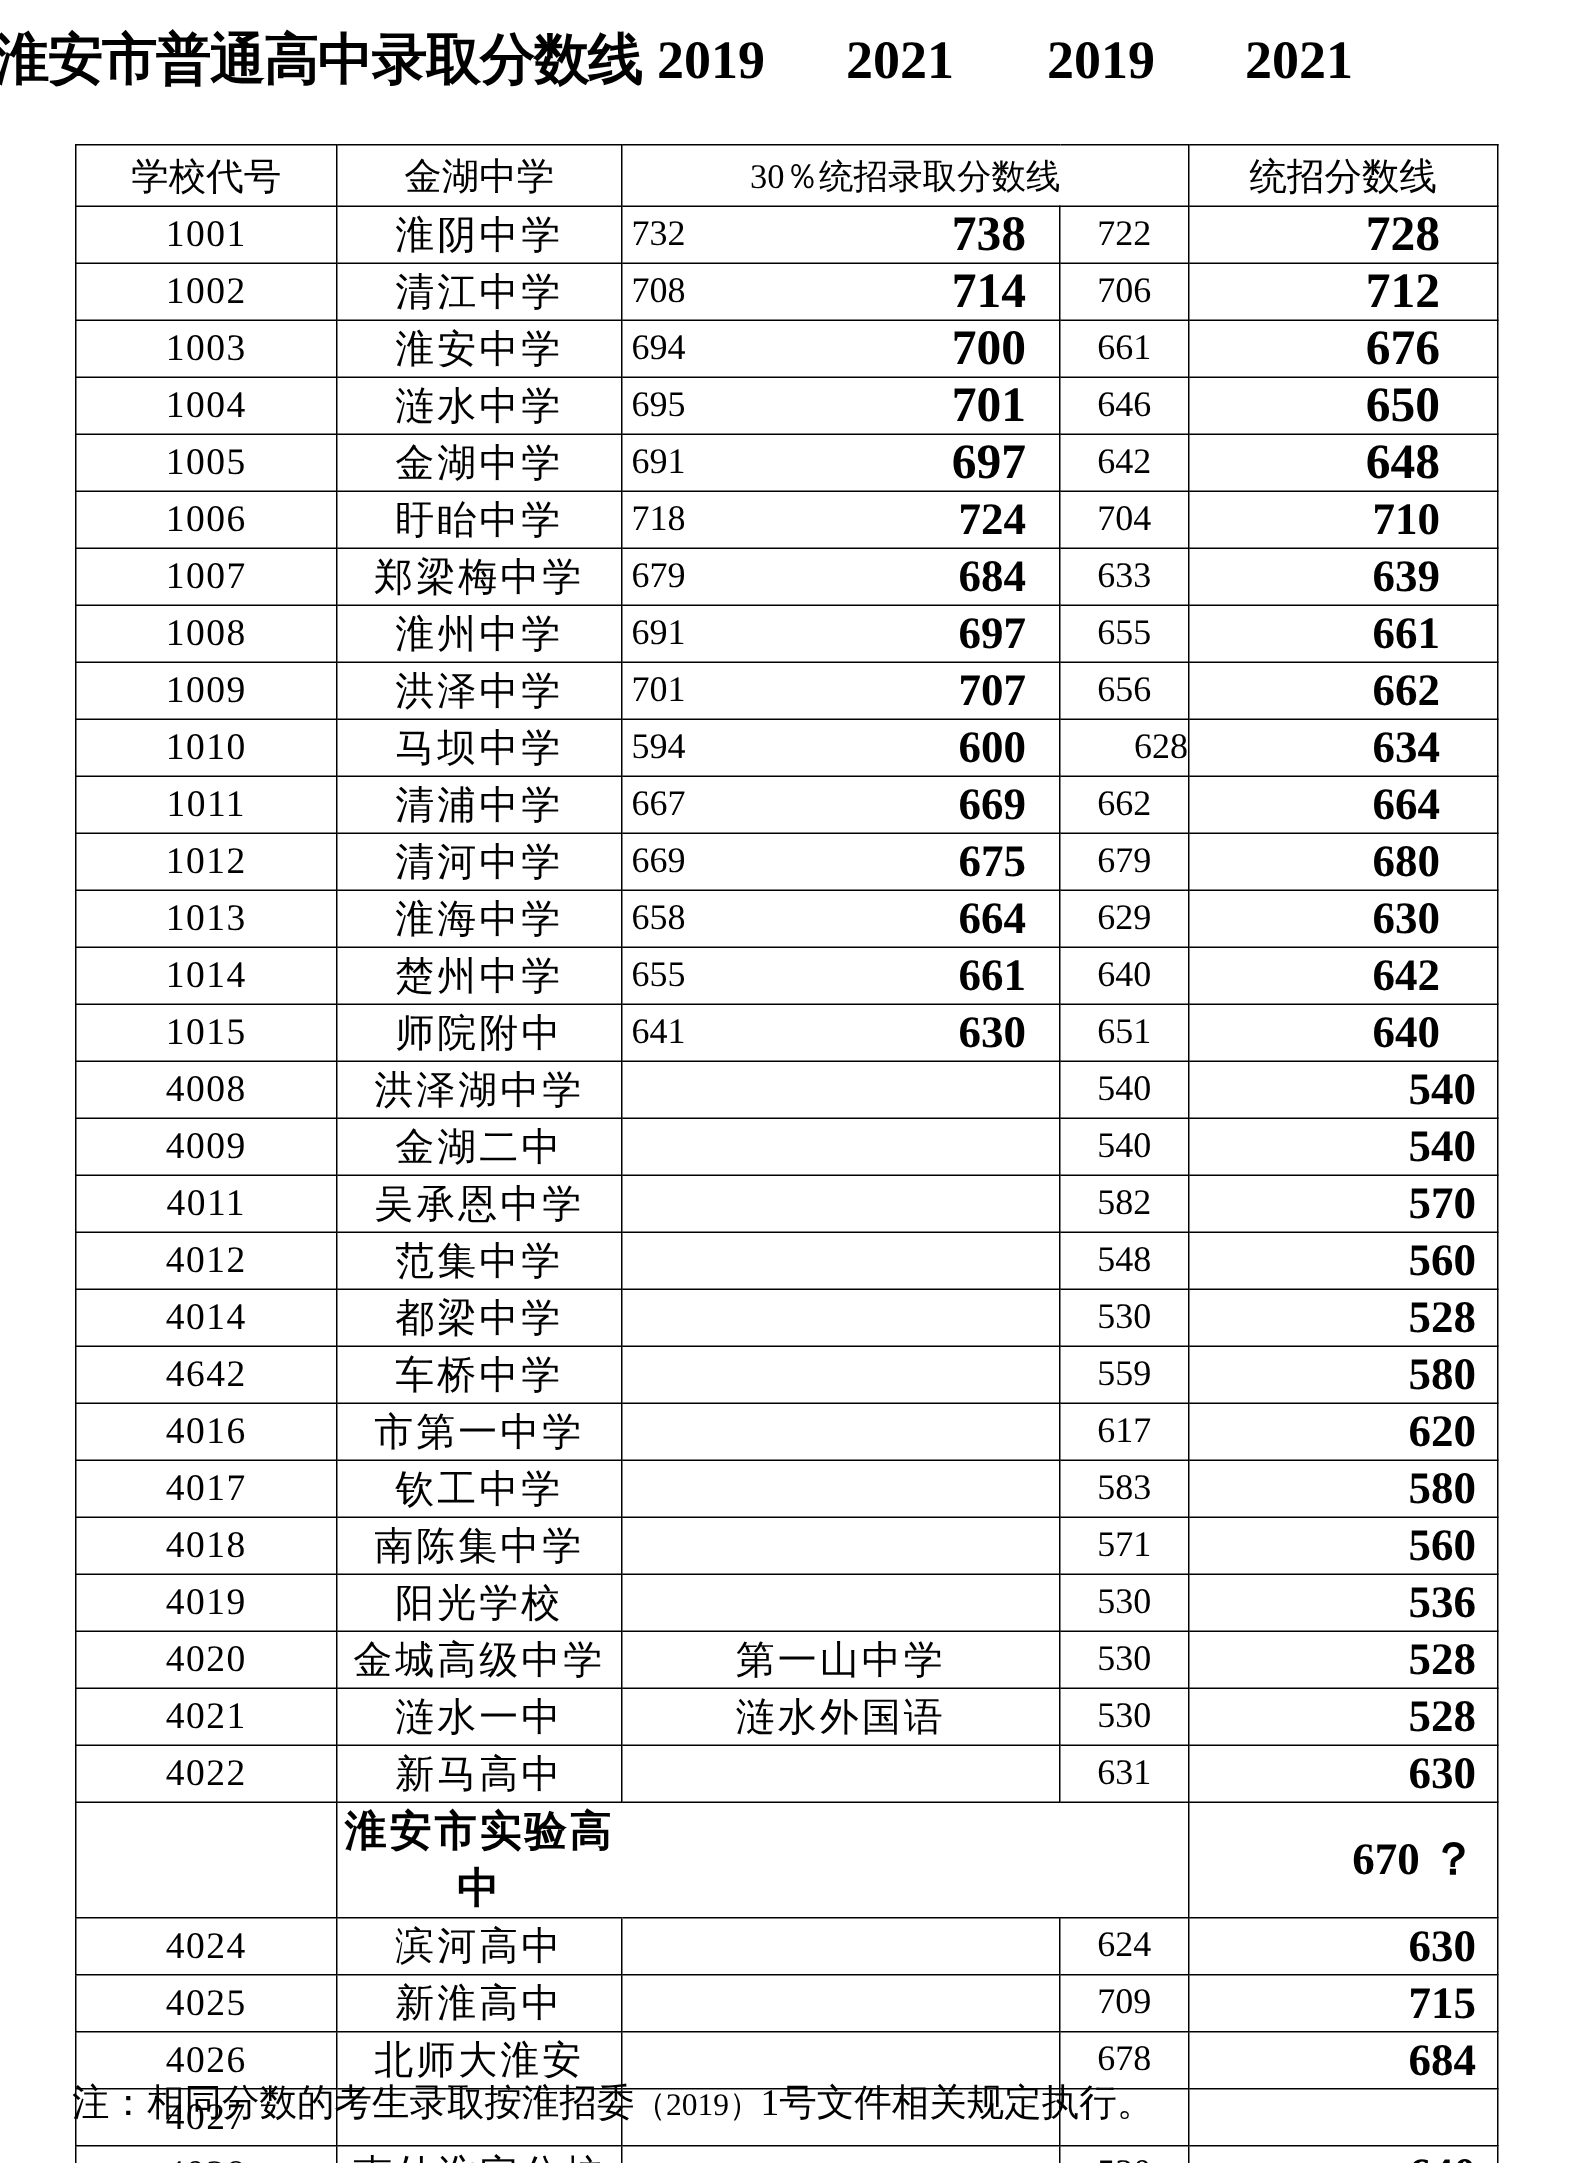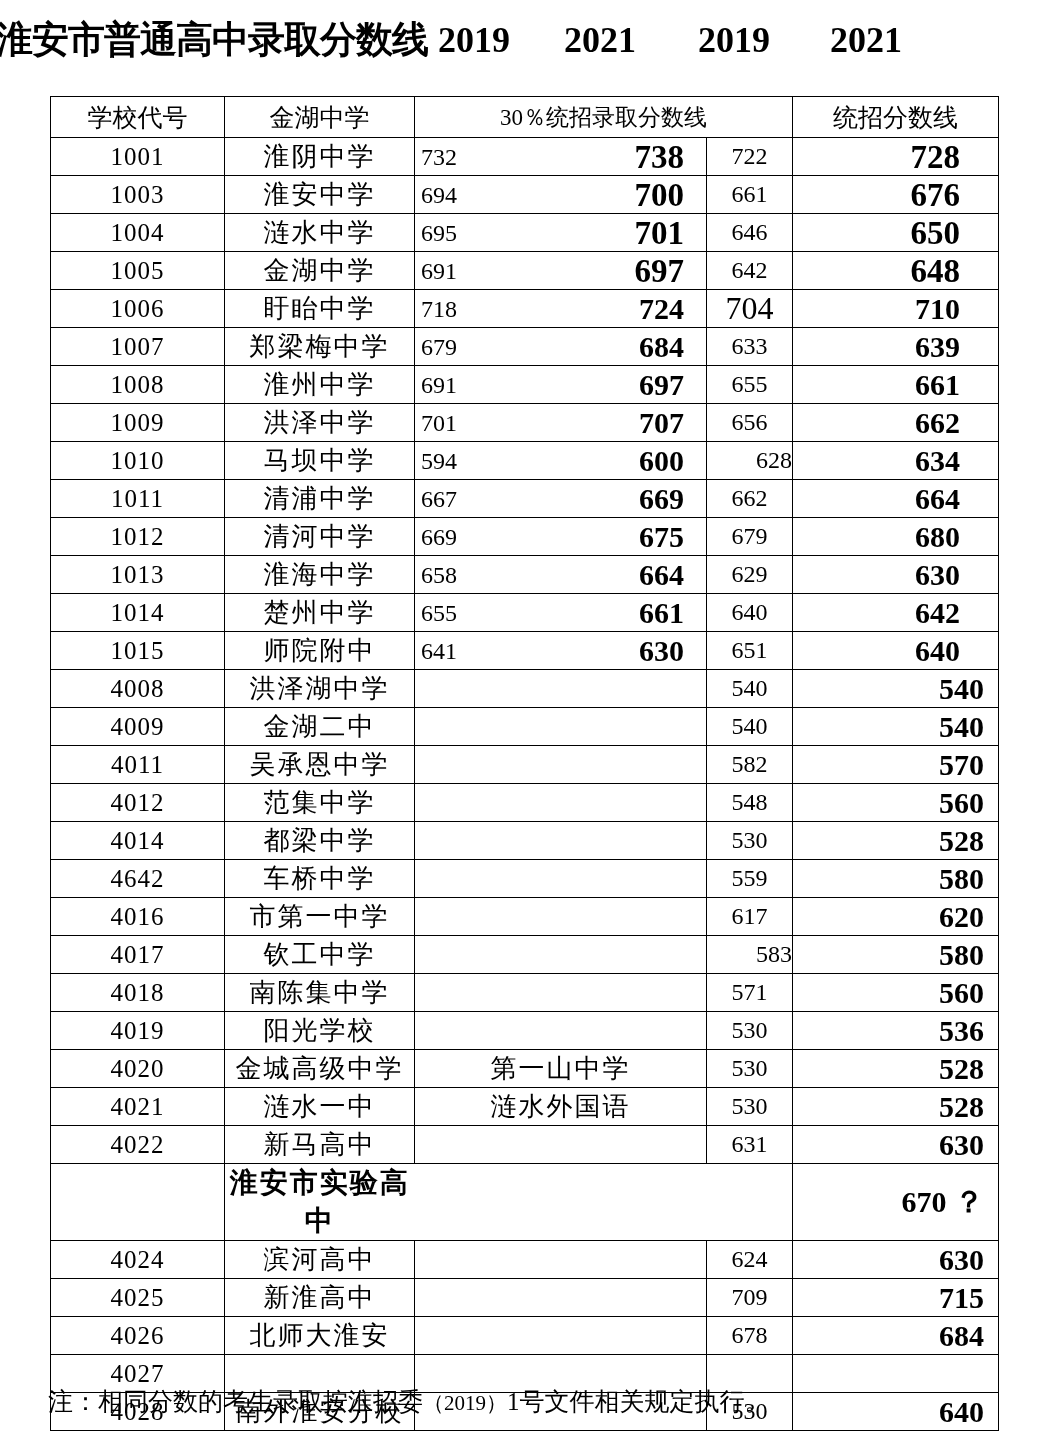--- a/index.html
+++ b/index.html
@@ -126,20 +126,32 @@
             <td class="dual col30 big">
               <span class="left">732</span>
               <span class="right">738</span>
             </td>
             <td style="font-size: 24px;">722</td>
             <td class="dual coltz big">
               <span class="right">728</span>
             </td>
           </tr>
           <tr>
+            <td class="code">1002</td>
+            <td class="school">清江中学</td>
+            <td class="dual col30 big">
+              <span class="left">708</span>
+              <span class="right">714</span>
+            </td>
+            <td style="font-size: 24px;">706</td>
+            <td class="dual coltz big">
+              <span class="right">712</span>
+            </td>
+          </tr>
+          <tr>
             <td class="code">1003</td>
             <td class="school">淮安中学</td>
             <td class="dual col30 big">
               <span class="left">694</span>
               <span class="right">700</span>
             </td>
             <td style="font-size: 24px;">661</td>
             <td class="dual coltz big">
               <span class="right">676</span>
             </td>
@@ -168,21 +180,21 @@
               <span class="right">648</span>
             </td>
           </tr>
           <tr>
             <td class="code">1006</td>
             <td class="school">盱眙中学</td>
             <td class="dual col30">
               <span class="left">718</span>
               <span class="right">724</span>
             </td>
-            <td style="font-size: 32px;">704</td>
+            <td style="font-size: 24px;">704</td>
             <td class="dual coltz">
               <span class="right">710</span>
             </td>
           </tr>
           <tr>
             <td class="code">1007</td>
             <td class="school">郑梁梅中学</td>
             <td class="dual col30">
               <span class="left">679</span>
               <span class="right">684</span>
@@ -348,21 +360,21 @@
             <td class="dual col30"></td>
             <td style="font-size: 24px;">617</td>
             <td class="dual coltz shift">
               <span class="right">620</span>
             </td>
           </tr>
           <tr>
             <td class="code">4017</td>
             <td class="school">钦工中学</td>
             <td class="dual col30"></td>
-            <td style="font-size: 24px; text-align: right;">583</td>
+            <td style="font-size: 24px;">583</td>
             <td class="dual coltz shift">
               <span class="right">580</span>
             </td>
           </tr>
           <tr>
             <td class="code">4018</td>
             <td class="school">南陈集中学</td>
             <td class="dual col30"></td>
             <td style="font-size: 24px;">571</td>
             <td class="dual coltz shift">

